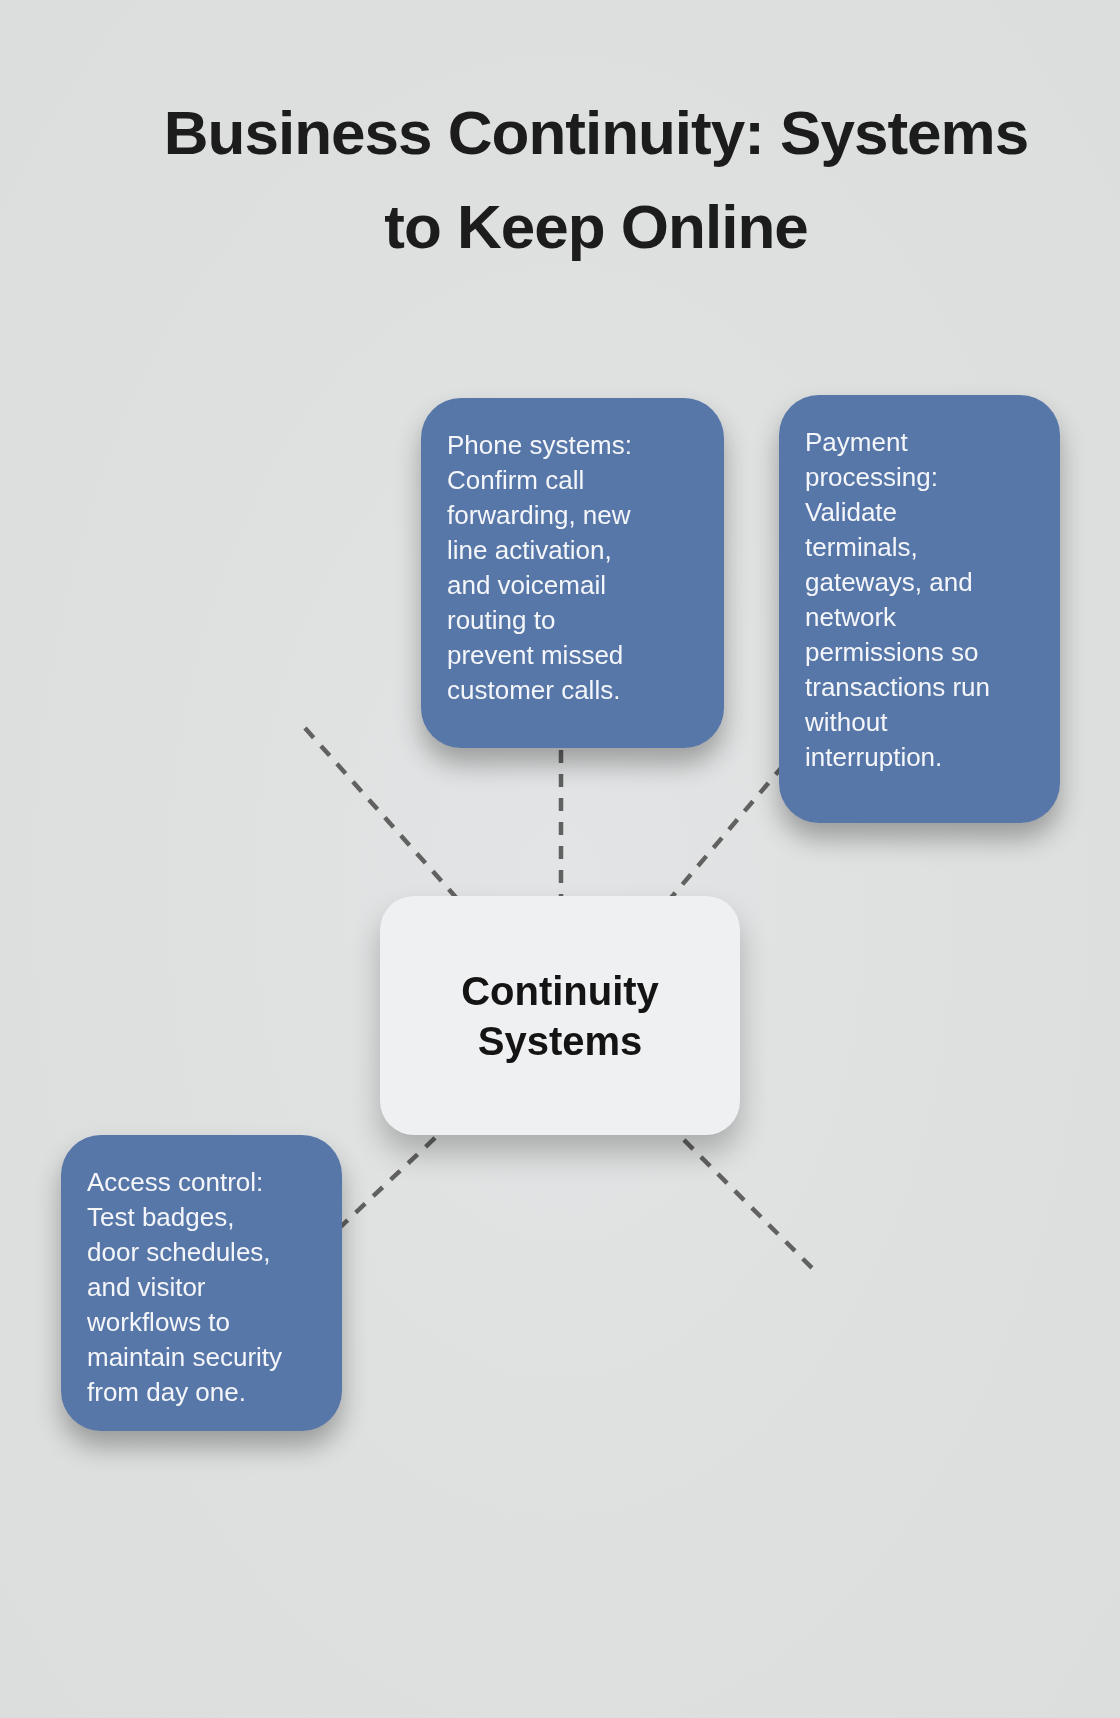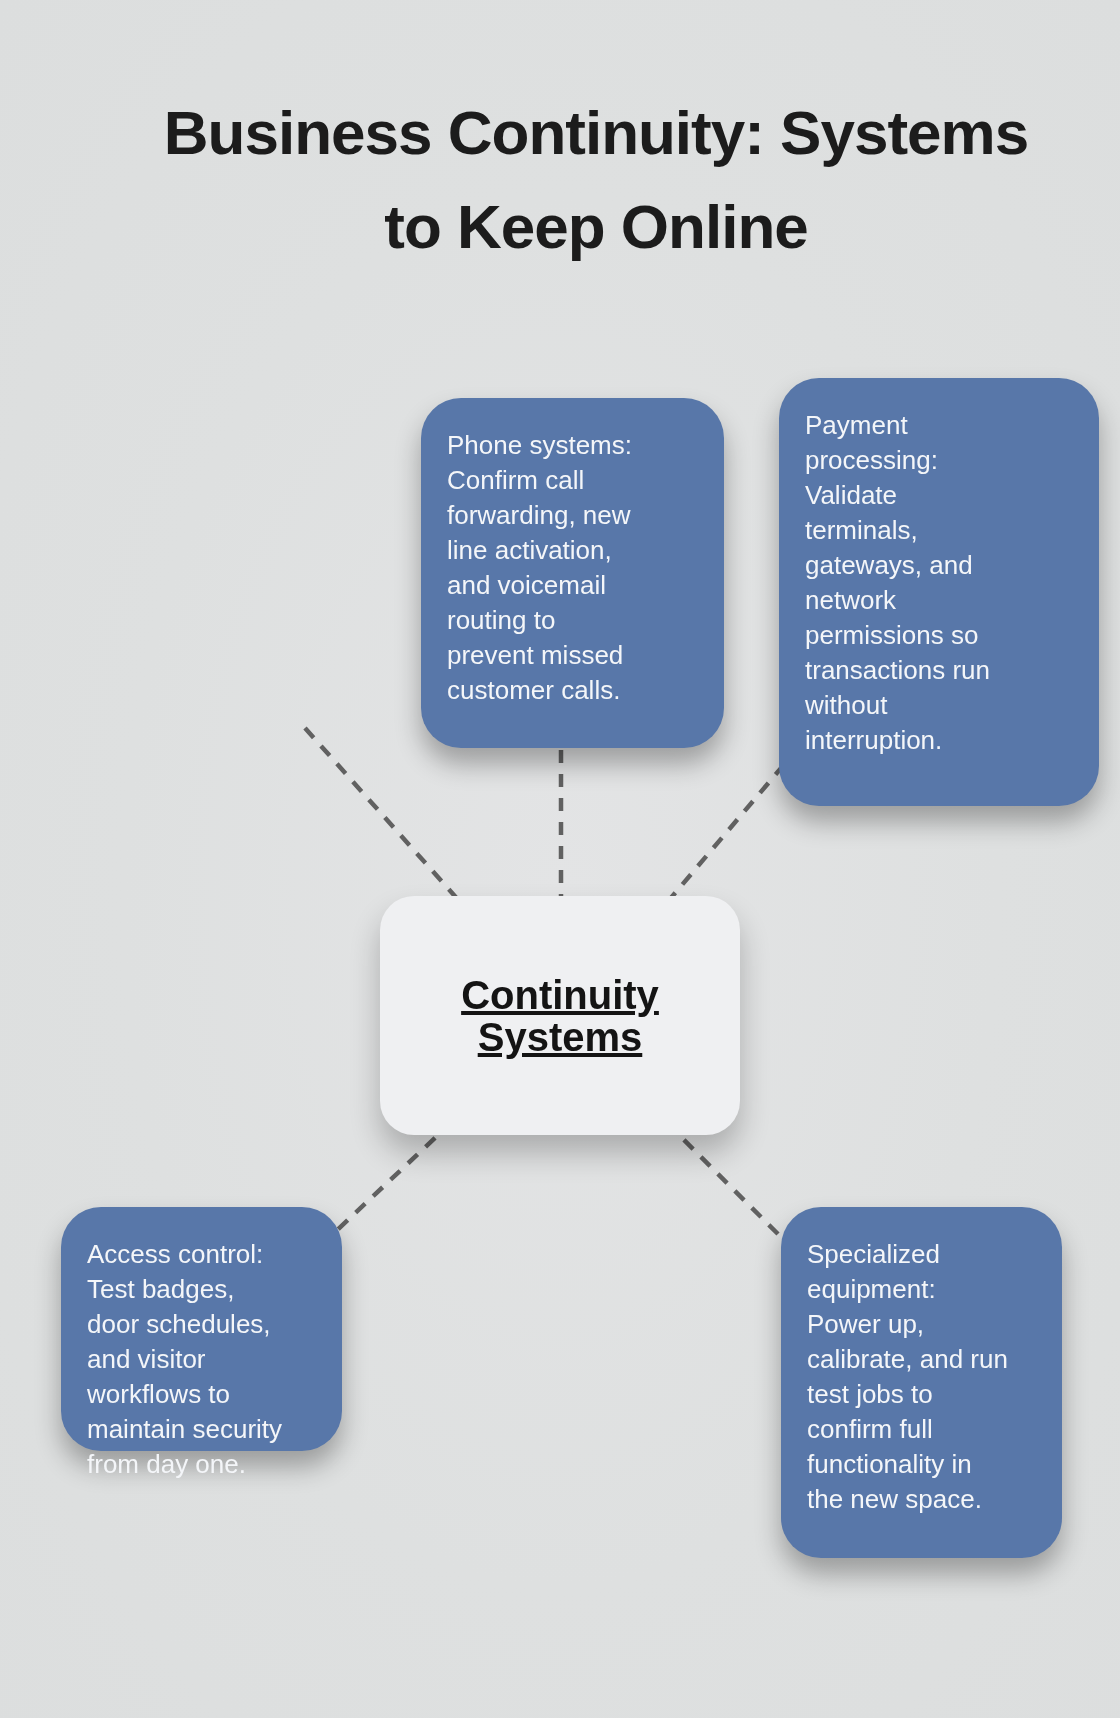--- a/index.html
+++ b/index.html
@@ -52,47 +52,46 @@
   }
   .node p {
     margin: 0;
     color: #f4f6f9;
     font-size: 26px;
     line-height: 35px;
     white-space: pre-line;
   }
   .node-1 { left: 59px;  top: 399px;  width: 282px; height: 424px; }
   .node-2 { left: 421px; top: 398px;  width: 303px; height: 350px; }
-  .node-3 { left: 779px; top: 378px;  width: 320px; height: 428px; }
-  .node-4 { left: 61px;  top: 1207px; width: 281px; height: 244px; }
+  .node-3 { left: 779px; top: 395px;  width: 281px; height: 428px; }
+  .node-4 { left: 61px;  top: 1135px; width: 281px; height: 296px; }
   .node-5 { left: 781px; top: 1207px; width: 281px; height: 351px; }
   .hub {
     position: absolute;
     z-index: 1;
     left: 380px;
     top: 896px;
     width: 360px;
     height: 239px;
     box-sizing: border-box;
     background: #eff0f2;
     border-radius: 34px;
     box-shadow: 0 18px 30px rgba(0, 0, 0, 0.24);
     display: flex;
     align-items: center;
     justify-content: center;
   }
   .hub h2 {
     margin: 0;
     text-align: center;
     font-size: 40px;
-    line-height: 42px;
+    line-height: 50px;
     font-weight: bold;
     color: #141414;
     white-space: pre-line;
-    text-decoration: underline;
   }
 </style>
 </head>
 <body>
 
 <div class="canvas">
 
   <h1 class="title">Business Continuity: Systems
 to Keep Online</h1>
 
@@ -137,24 +136,14 @@
   <div class="node node-4">
     <p>Access control:
 Test badges,
 door schedules,
 and visitor
 workflows to
 maintain security
 from day one.</p>
   </div>
 
-  <div class="node node-5">
-    <p>Specialized
-equipment:
-Power up,
-calibrate, and run
-test jobs to
-confirm full
-functionality in
-the new space.</p>
-  </div>
 
 </div>
 
 </body></html>

